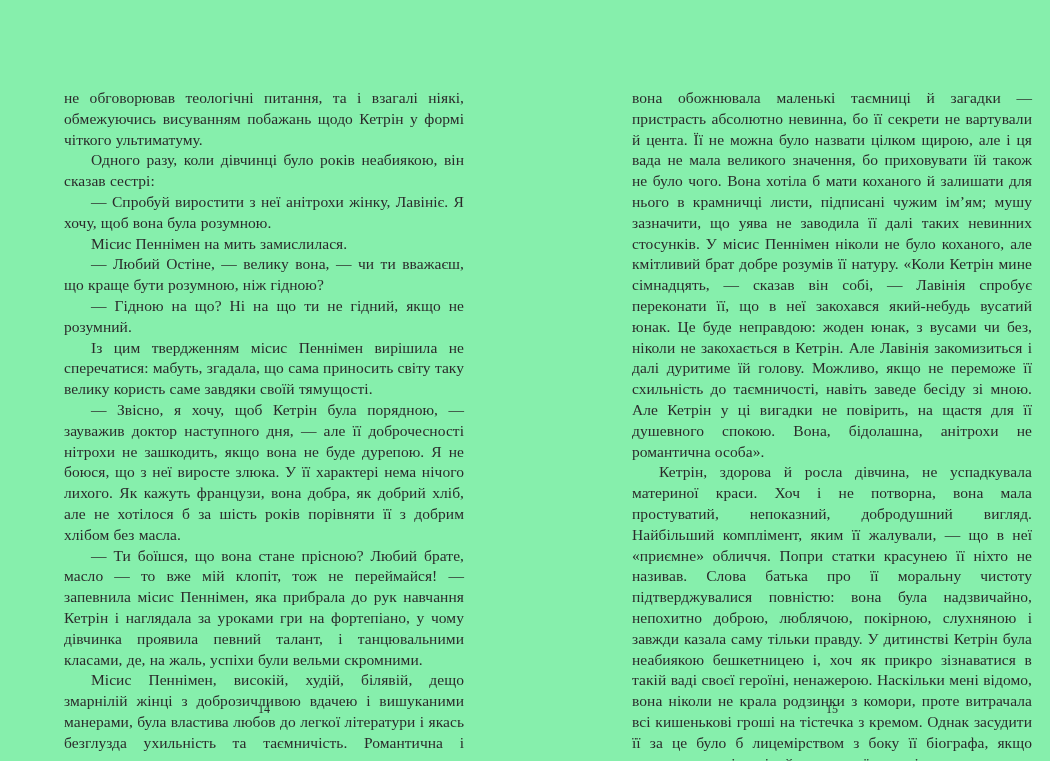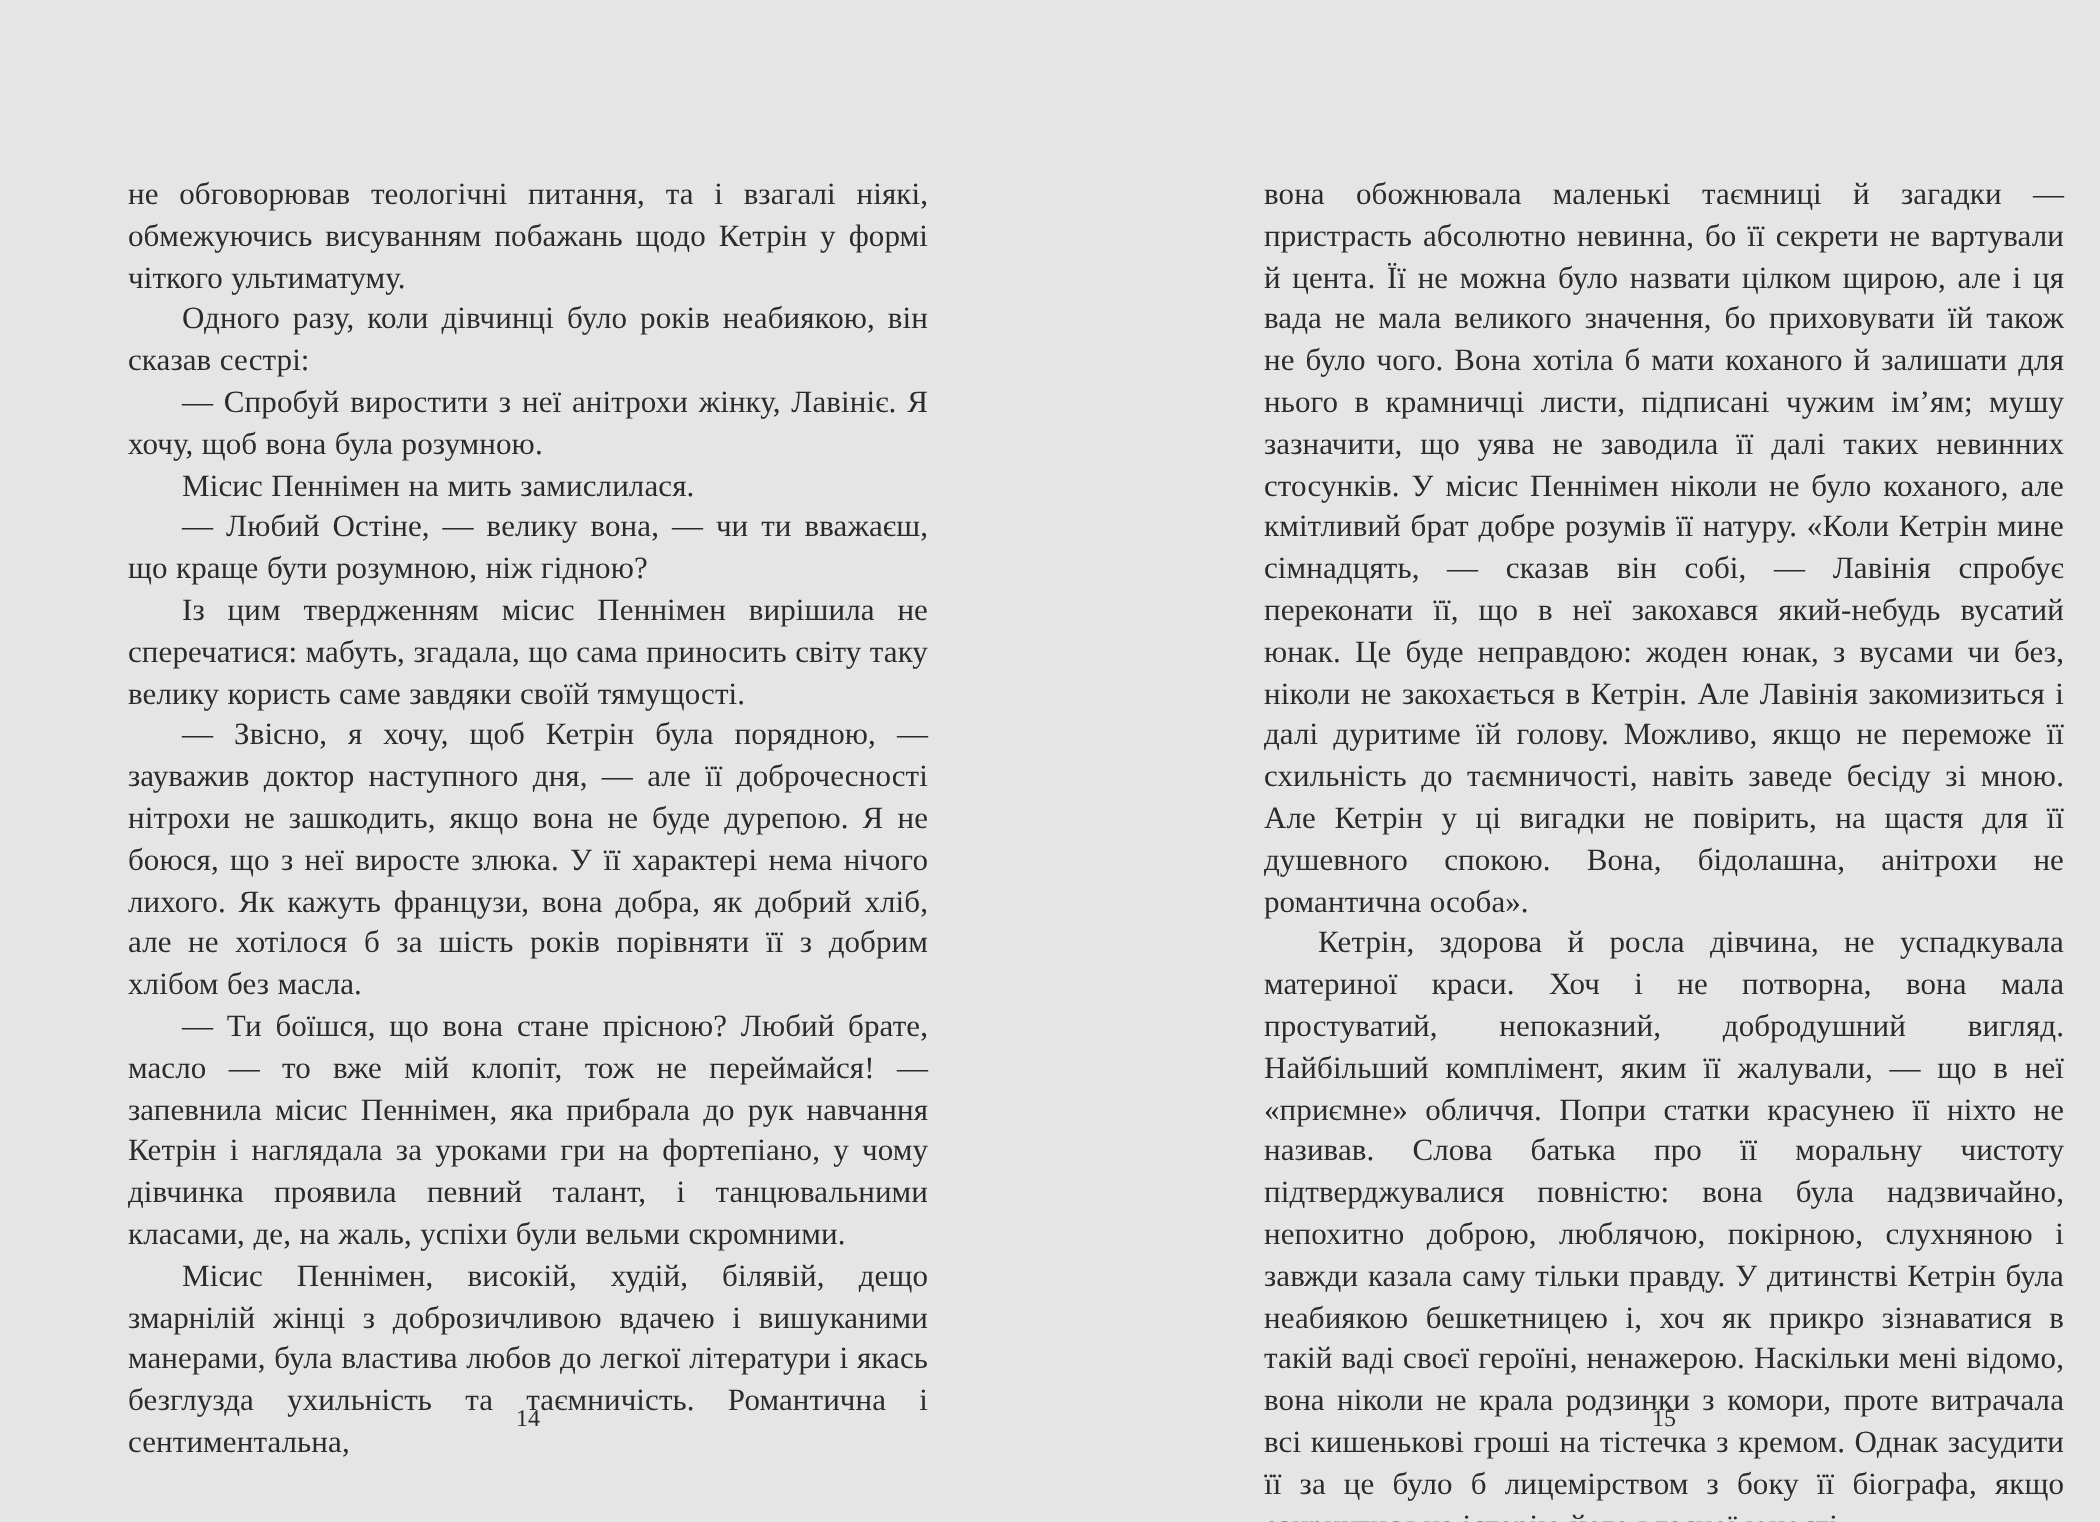--- a/index.html
+++ b/index.html
@@ -11,21 +11,21 @@
     height: 761px;
     background: #ffffff;
     position: relative;
     overflow: hidden;
     font-family: "Liberation Serif", "DejaVu Serif", serif;
     color: #2b2b2b;
   }
   .spread {
     position: absolute;
     inset: 0;
-    background: #e5e5e5;
+    background: #86efac;
   }
   .page {
     position: absolute;
     top: 88px;
     width: 400px;
     height: 650px;
   }
   .page-left  { left: 64px; }
   .page-right { left: 588px; margin-left: 44px; }
   .text-block {
@@ -59,20 +59,21 @@
 
 <div class="spread">
 
   <section class="page page-left">
     <div class="text-block">
         <p class="para no-indent">не обговорював теологічні питання, та і взагалі ніякі, обмежуючись висуванням побажань щодо Кетрін у формі чіткого ультиматуму.</p>
         <p class="para">Одного разу, коли дівчинці було років неабиякою, він сказав сестрі:</p>
         <p class="para">— Спробуй виростити з неї анітрохи жінку, Лавініє. Я хочу, щоб вона була розумною.</p>
         <p class="para">Місис Пеннімен на мить замислилася.</p>
         <p class="para">— Любий Остіне, — велику вона, — чи ти вважаєш, що краще бути розумною, ніж гідною?</p>
+        <p class="para">— Гідною на що? Ні на що ти не гідний, якщо не розумний.</p>
         <p class="para">Із цим твердженням місис Пеннімен вирішила не сперечатися: мабуть, згадала, що сама приносить світу таку велику користь саме завдяки своїй тямущості.</p>
         <p class="para">— Звісно, я хочу, щоб Кетрін була порядною, — зауважив доктор наступного дня, — але її доброчесності нітрохи не зашкодить, якщо вона не буде дурепою. Я не боюся, що з неї виросте злюка. У її характері нема нічого лихого. Як кажуть французи, вона добра, як добрий хліб, але не хотілося б за шість років порівняти її з добрим хлібом без масла.</p>
         <p class="para">— Ти боїшся, що вона стане прісною? Любий брате, масло — то вже мій клопіт, тож не переймайся! — запевнила місис Пеннімен, яка прибрала до рук навчання Кетрін і наглядала за уроками гри на фортепіано, у чому дівчинка проявила певний талант, і танцювальними класами, де, на жаль, успіхи були вельми скромними.</p>
         <p class="para">Місис Пеннімен, високій, худій, білявій, дещо змарнілій жінці з доброзичливою вдачею і вишуканими манерами, була властива любов до легкої літератури і якась безглузда ухильність та таємничість. Романтична і сентиментальна,</p>
       </div>
     <div class="page-number">14</div>
   </section>
 
   <section class="page page-right">
     <div class="text-block">

